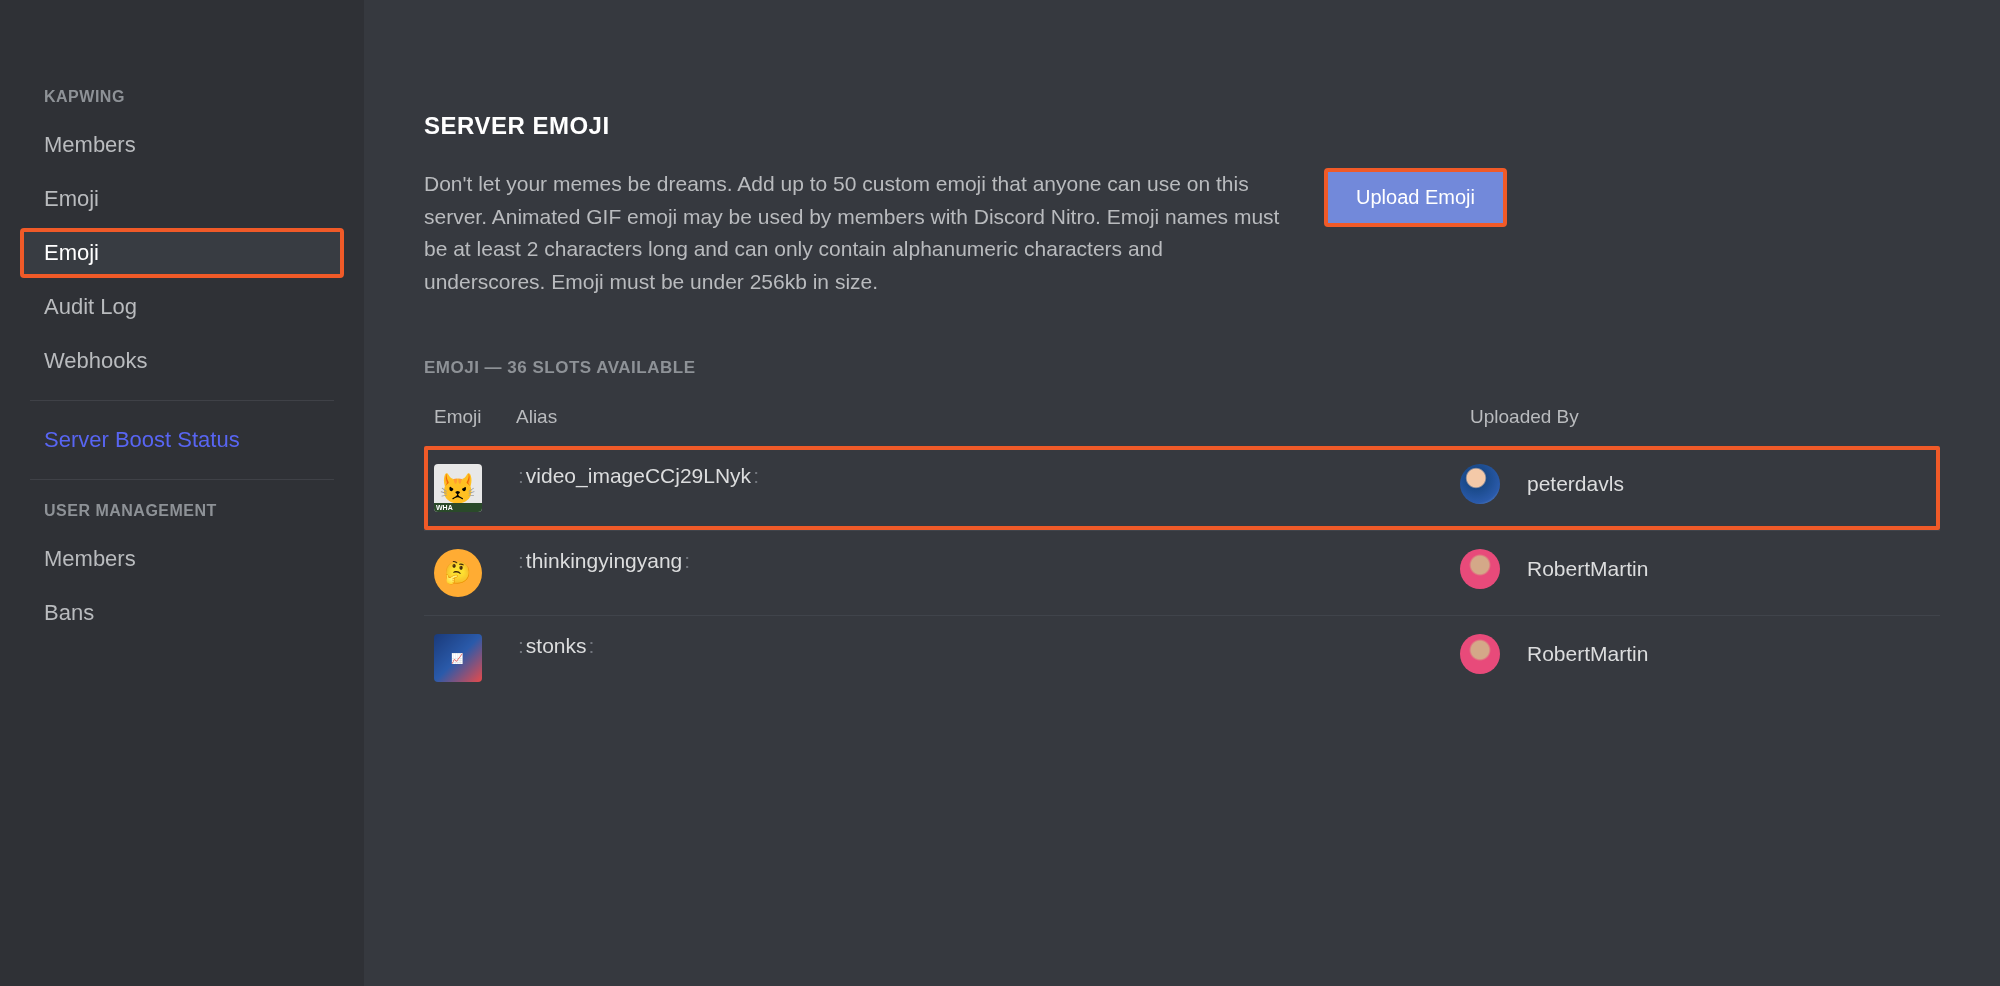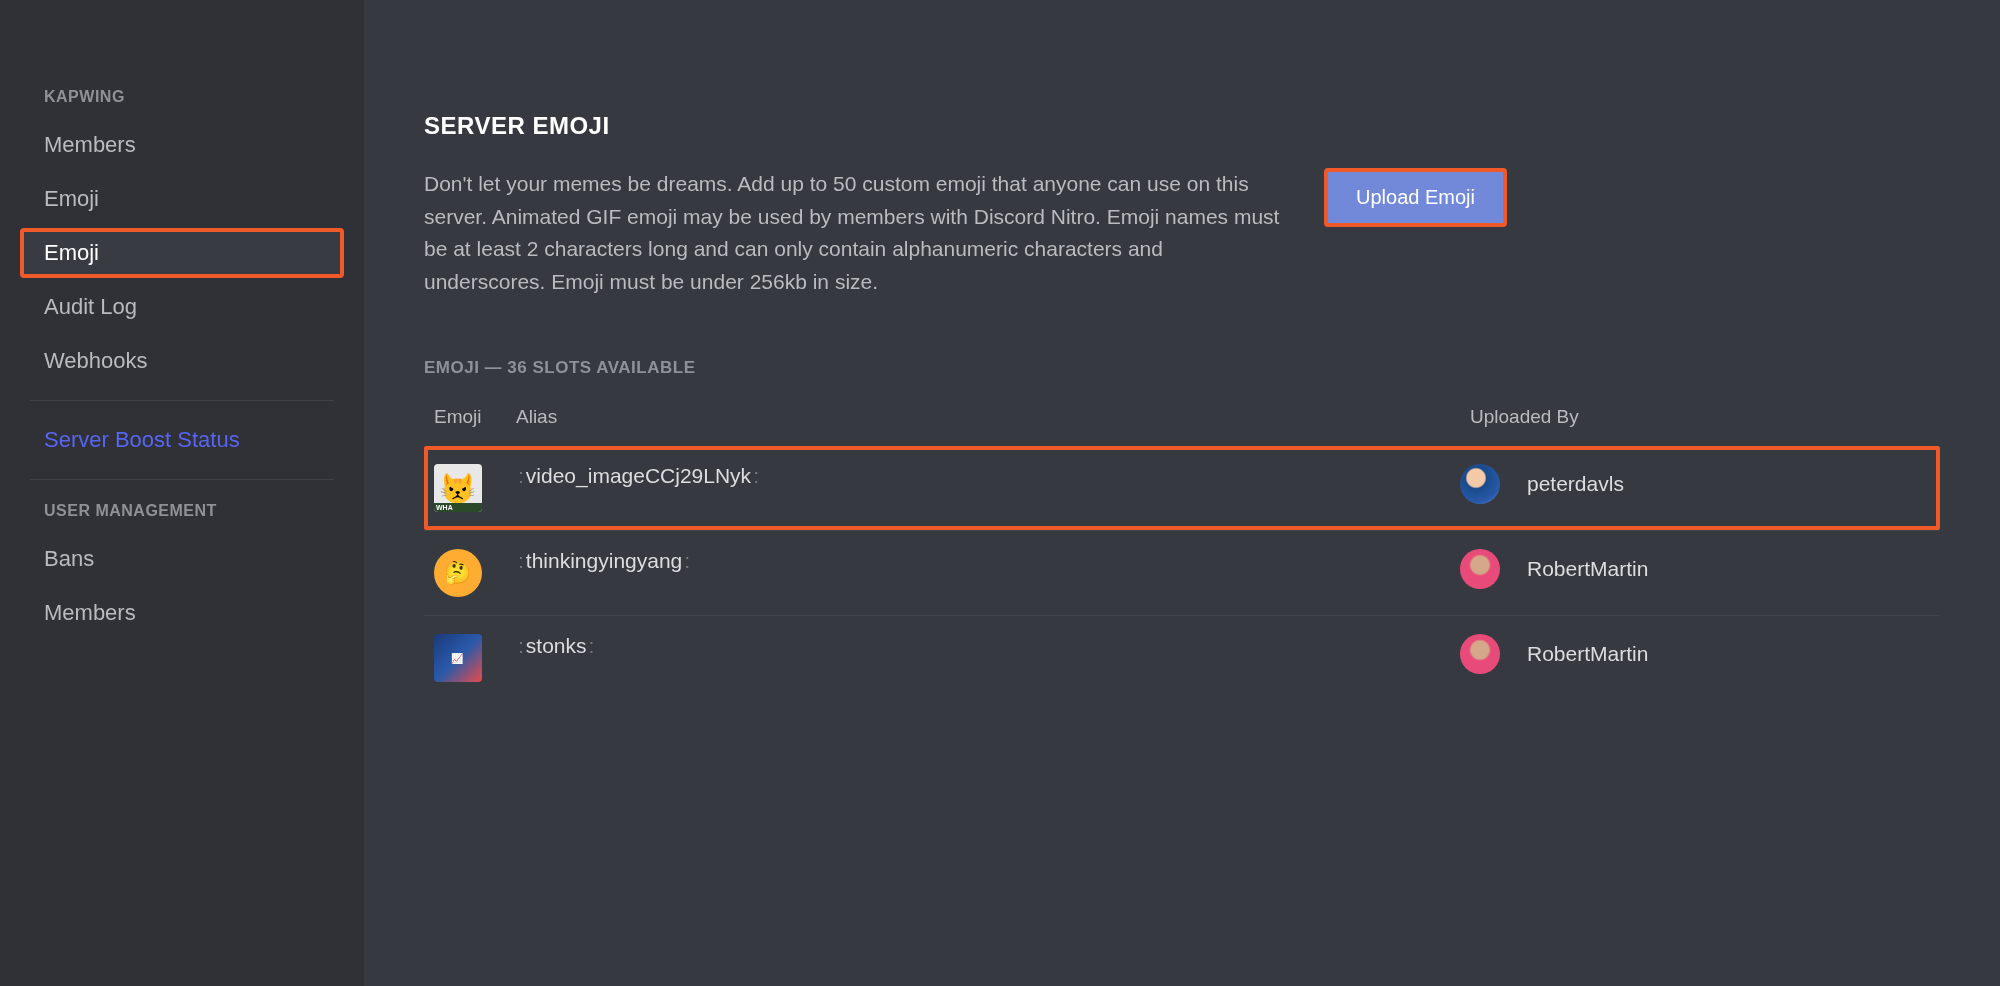--- a/index.html
+++ b/index.html
@@ -234,24 +234,24 @@
   <div class="sidebar-item">
     <span>Webhooks</span>
   </div>
   <div class="sidebar-divider"></div>
   <div class="sidebar-item boost">
     <span>Server Boost Status</span>
   </div>
   <div class="sidebar-divider"></div>
   <div class="sidebar-section-header">USER MANAGEMENT</div>
   <div class="sidebar-item">
+    <span>Members</span>
+  </div>
+  <div class="sidebar-item">
     <span>Bans</span>
-  </div>
-  <div class="sidebar-item">
-    <span>Members</span>
   </div>
 </div>
 
 <div class="main">
   <h1 class="page-title">SERVER EMOJI</h1>
   <div class="header-row">
     <p class="description">Don't let your memes be dreams. Add up to 50 custom emoji that anyone can use on this server. Animated GIF emoji may be used by members with Discord Nitro. Emoji names must be at least 2 characters long and can only contain alphanumeric characters and underscores. Emoji must be under 256kb in size.</p>
     <button class="upload-button">Upload Emoji</button>
   </div>
   <div class="slots-header">EMOJI — 36 SLOTS AVAILABLE</div>

